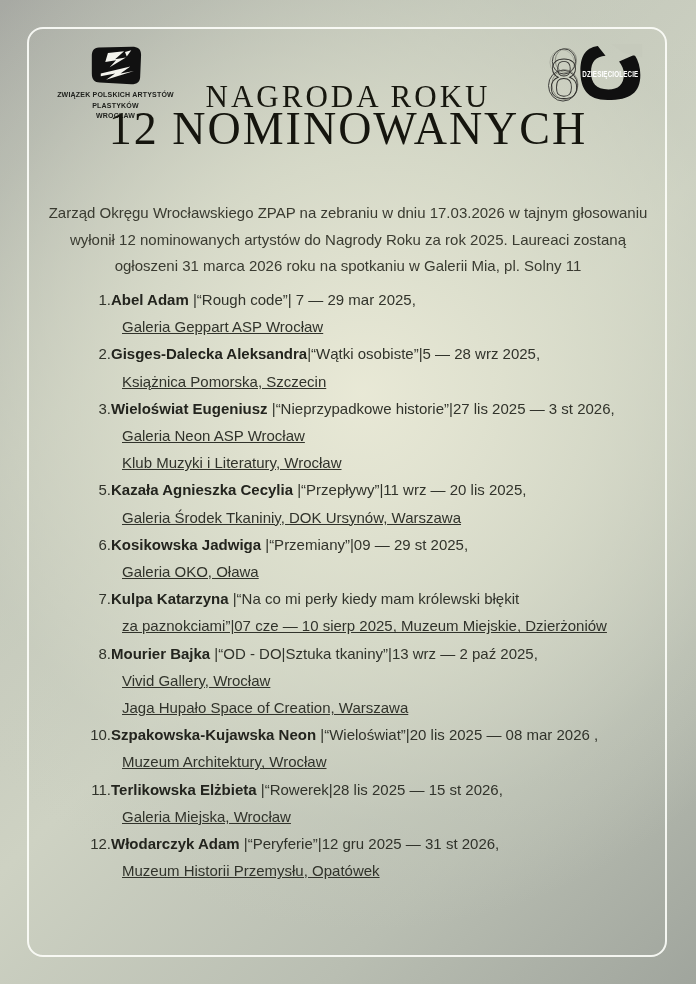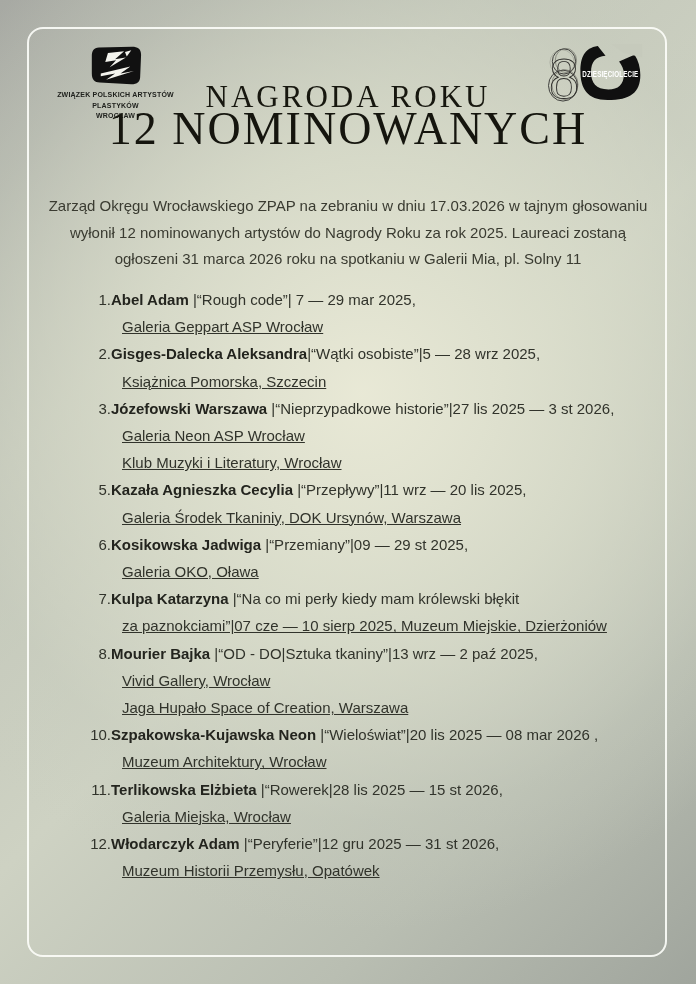--- a/index.html
+++ b/index.html
@@ -24,21 +24,21 @@
     font-family:"Liberation Serif",serif;font-weight:400;
     font-size:31px;letter-spacing:3px;color:#17170f;margin-top:12px;
   }
   .title-2{
     position:absolute;top:102px;left:0;width:100%;text-align:center;
     font-family:"Liberation Serif",serif;font-weight:400;
     font-size:46px;letter-spacing:2px;color:#15150e;
   }
   
   .intro{
-    position:absolute;top:193px;left:0;width:100%;text-align:center;
+    position:absolute;top:200px;left:0;width:100%;text-align:center;
     font-size:15px;line-height:26.5px;color:#3a3b31;font-weight:400;
   }
   .intro div{white-space:nowrap;}
   
   .nominees{position:absolute;top:282px;left:0;width:100%;list-style:none;margin:4px;padding:0;}
   .nominee{font-size:15px;line-height:27.2px;color:#31332b;}
   .nominee .l1{white-space:nowrap;}
   .nominee .num{display:inline-block;width:107px;text-align:right;}
   .nominee .name{font-weight:700;color:#23241e;}
   .nominee .l2{padding-left:118px;white-space:nowrap;text-decoration:underline;}
@@ -89,21 +89,21 @@
   <ol class="nominees" id="nominees">
       <li class="nominee">
         <div class="l1"><span class="num">1.</span><span class="name">Abel Adam</span><span class="rest"> |“Rough code”| 7 — 29 mar 2025,</span></div>
         <div class="l2">Galeria Geppart ASP Wrocław</div>
       </li>
       <li class="nominee">
         <div class="l1"><span class="num">2.</span><span class="name">Gisges-Dalecka Aleksandra</span><span class="rest">|“Wątki osobiste”|5 — 28 wrz 2025,</span></div>
         <div class="l2">Książnica Pomorska, Szczecin</div>
       </li>
       <li class="nominee">
-        <div class="l1"><span class="num">3.</span><span class="name">Józefowski Warszawa</span><span class="rest"> |“Nieprzypadkowe historie”|27 lis 2025 — 3 st 2026,</span></div>
+        <div class="l1"><span class="num">3.</span><span class="name">Wieloświat Eugeniusz</span><span class="rest"> |“Nieprzypadkowe historie”|27 lis 2025 — 3 st 2026,</span></div>
         <div class="l2">Galeria Neon ASP Wrocław</div>
       </li>
       <li class="nominee">
         <div class="l2">Klub Muzyki i Literatury, Wrocław</div>
       </li>
       <li class="nominee">
         <div class="l1"><span class="num">5.</span><span class="name">Kazała Agnieszka Cecylia</span><span class="rest"> |“Przepływy”|11 wrz — 20 lis 2025,</span></div>
         <div class="l2">Galeria Środek Tkaniniy, DOK Ursynów, Warszawa</div>
       </li>
       <li class="nominee">

